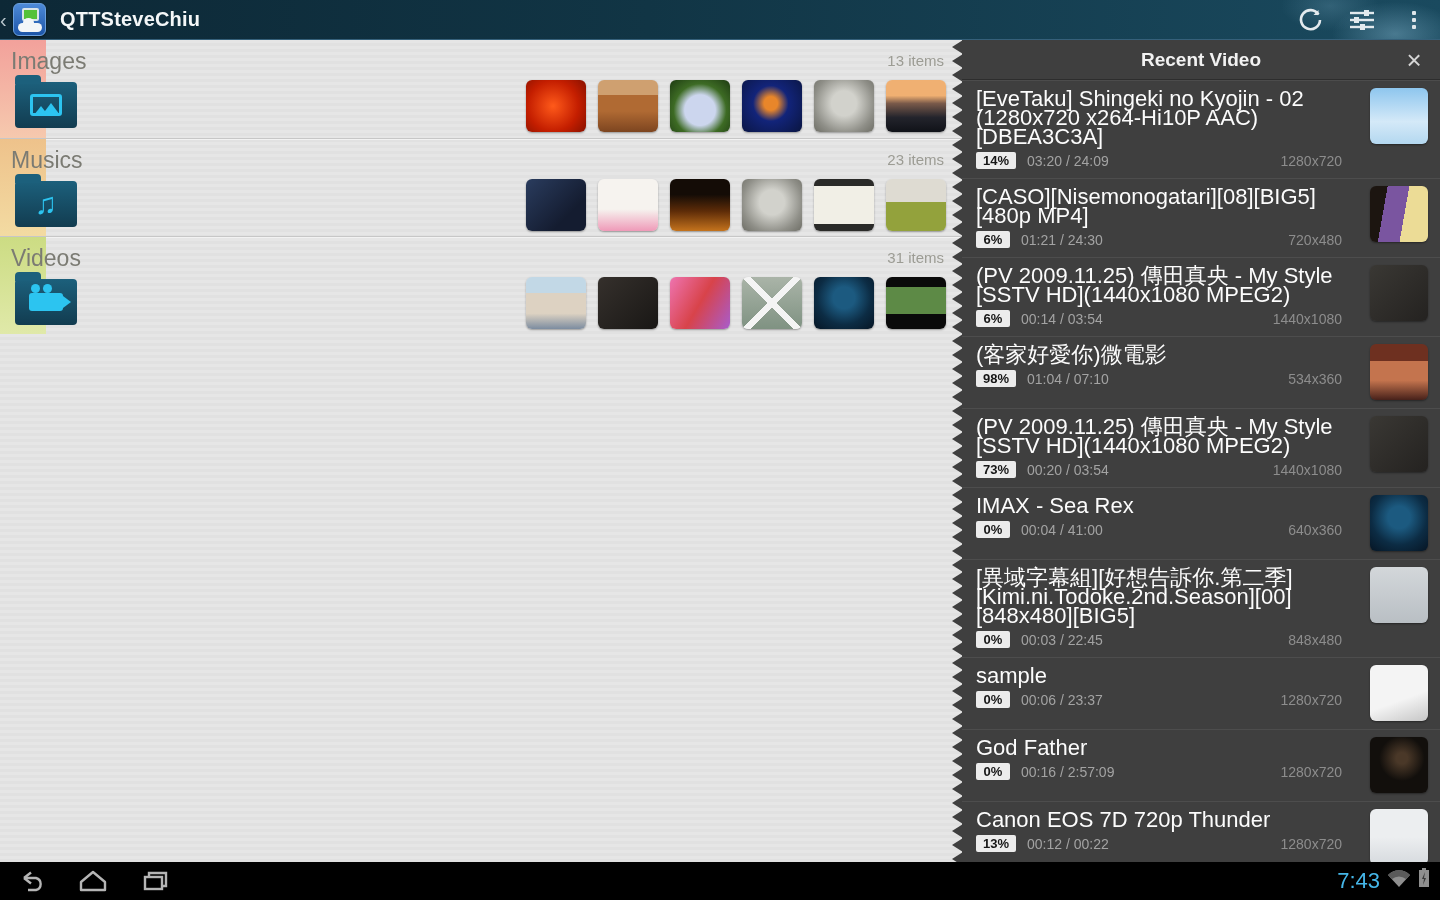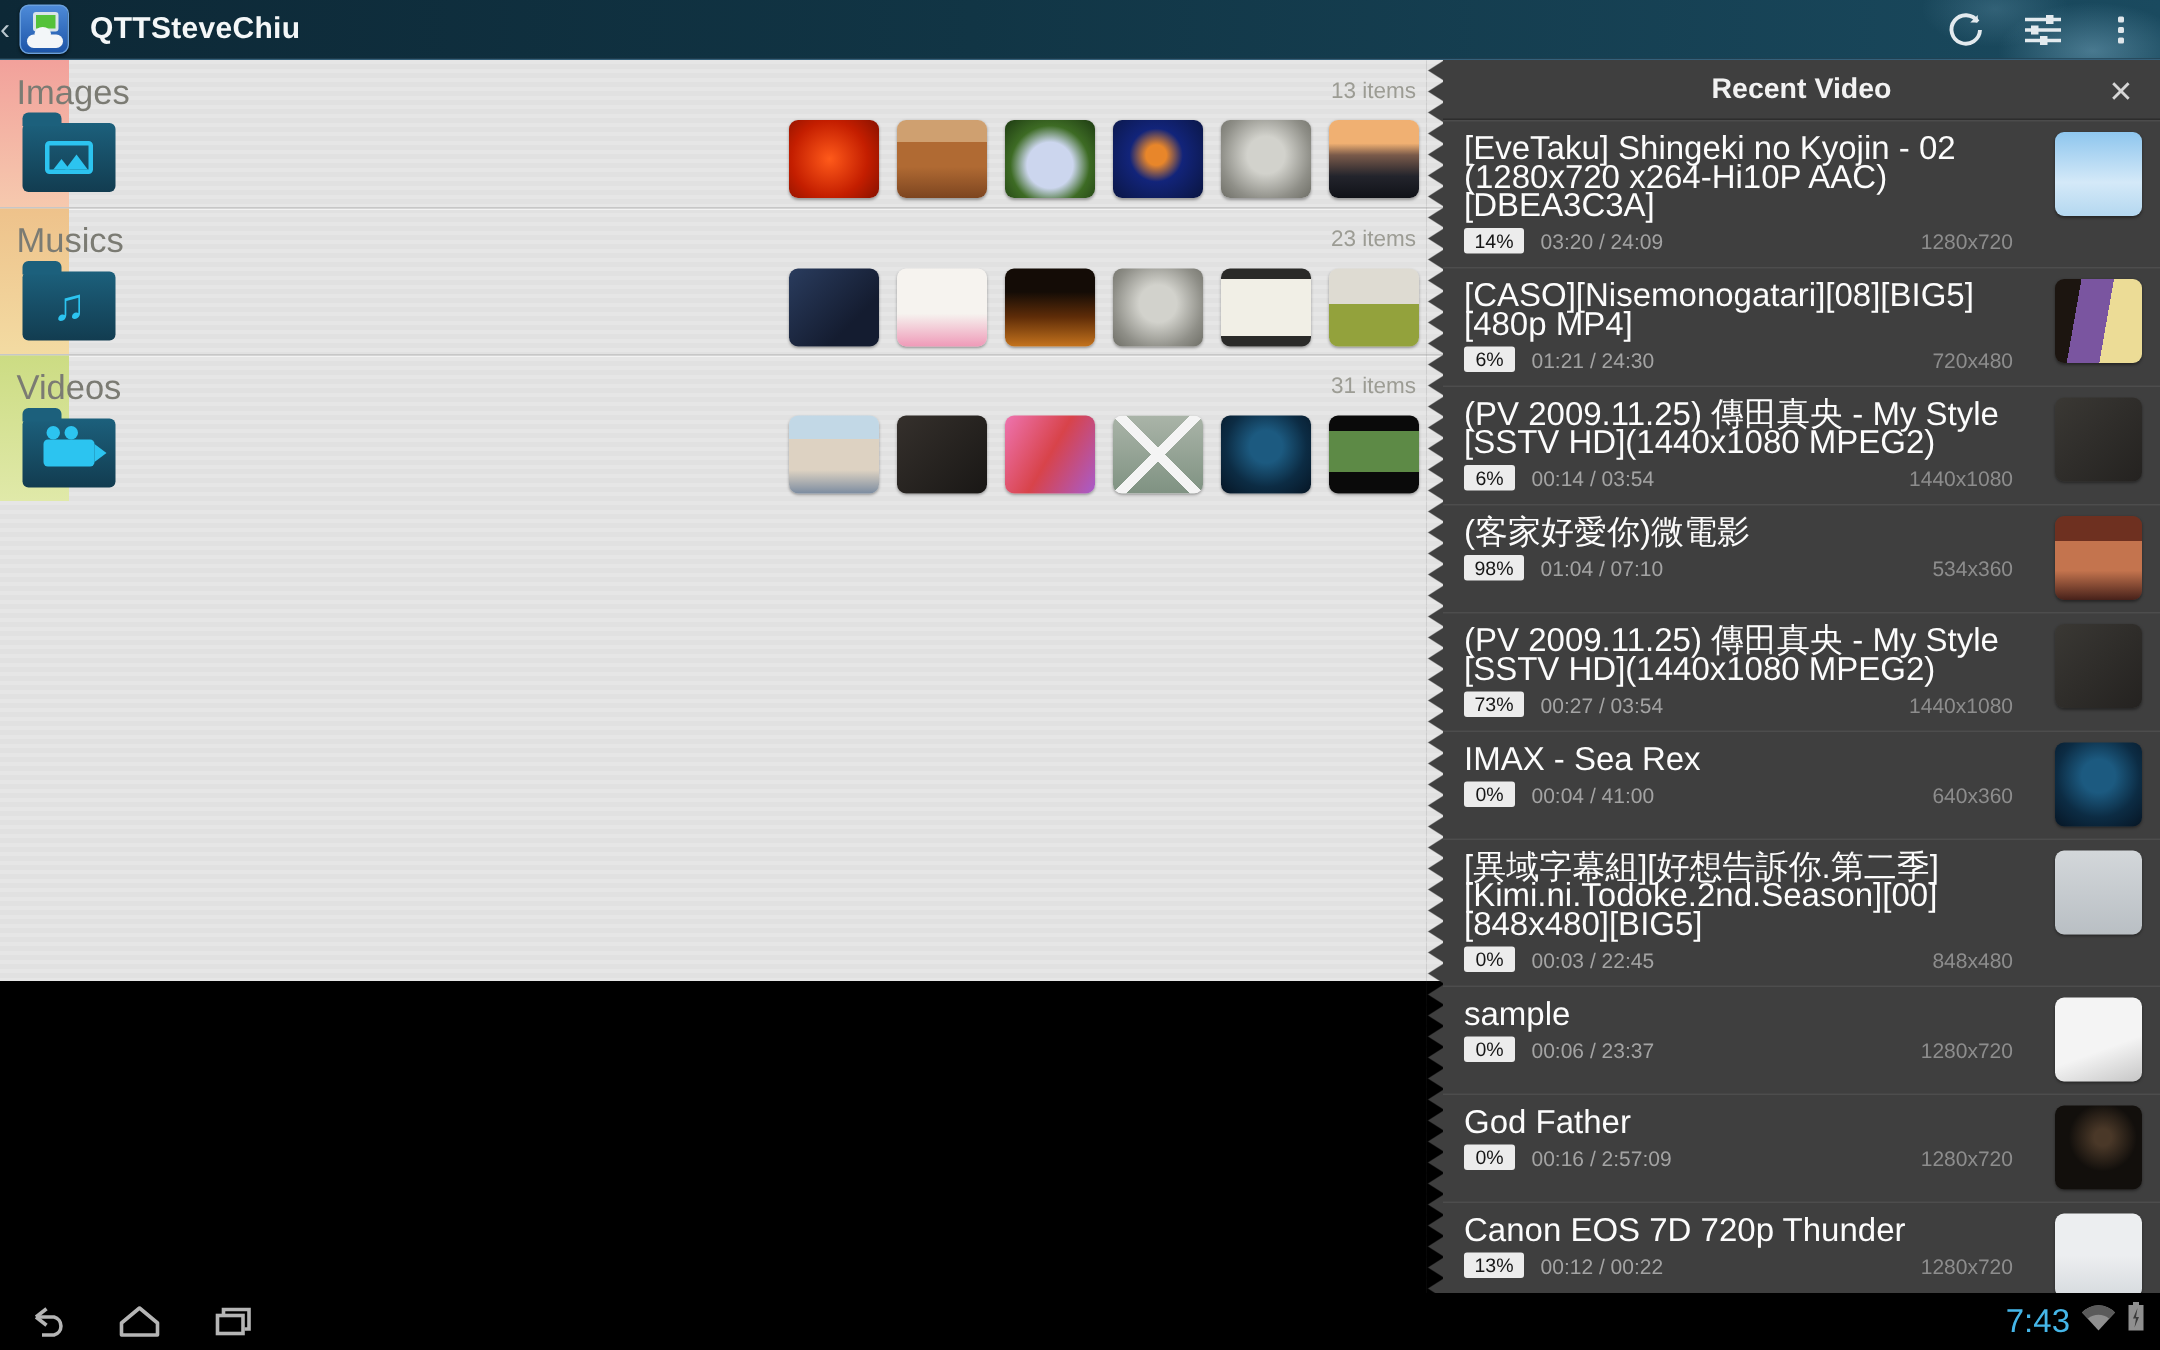--- a/index.html
+++ b/index.html
@@ -27,21 +27,21 @@
   .app-icon .cloud:before{ content:""; position:absolute; top:-5px; left:5px; width:11px; height:9px;
     background:#f3f6f8; border-radius:50%; }
   .bar-title{ color:#f4f7f8; font-size:20px; font-weight:bold; margin-left:14px; letter-spacing:.2px; }
   .bar-actions{ margin-left:auto; display:flex; align-items:center; height:100%; }
   .bar-btn{ width:52px; height:100%; display:flex; align-items:center; justify-content:center; }
   .overflow-dots{ display:flex; flex-direction:column; gap:3px; }
   .overflow-dots i{ width:4px; height:4px; background:#dfe6ea; border-radius:1px; }
 
   
   .library{
-    position:absolute; top:40px; left:0; width:962px; height:614px;
+    position:absolute; top:40px; left:0; width:962px; height:822px;
     background:repeating-linear-gradient(180deg,#e6e6e6 0 3px,#e1e1e1 3px 6px);
   }
   .lib-row{ position:relative; height:98px; }
   .lib-row + .lib-row{ border-top:1px solid #c7c7c7; box-shadow:inset 0 1px 0 #f2f2f2; }
   .stripe{ position:absolute; left:0; top:0; bottom:0; width:46px; }
   .stripe-images{ background:linear-gradient(180deg,#f2a19b 0%, #f6c9ae 100%); }
   .stripe-musics{ background:linear-gradient(180deg,#eec28b 0%, #f3dba2 100%); }
   .stripe-videos{ background:linear-gradient(180deg,#ccdc83 0%, #e0e9a9 100%); }
   .lib-label{ position:absolute; left:11px; top:8px; font-size:23px; color:#7b7b73; }
   .lib-count{ position:absolute; right:18px; top:12px; font-size:15px; color:#9c9c94; }
@@ -75,21 +75,21 @@
     box-shadow:0 1px 0 #4c4c4c; display:flex; align-items:center; justify-content:center; }
   .recent-title{ color:#f2f2f2; font-size:19px; font-weight:bold; }
   .close-btn{ position:absolute; right:6px; top:0; width:40px; height:40px;
     display:flex; align-items:center; justify-content:center; color:#d6d6d6; font-size:26px; }
   .recent-list{ position:absolute; top:41px; bottom:0; left:0; right:0; overflow:hidden; }
   .ritem{ display:flex; align-items:flex-start; padding:7px 12px 8px 14px;
     border-bottom:1px solid #4d4d4d; }
   .rtext{ flex:1; min-width:0; padding-top:1px; }
   .rtitle{ color:#fcfcfc; font-size:22px; line-height:19px; word-break:break-word; }
   .rmeta{ display:flex; align-items:center; margin-top:5px; height:19px; }
-  .badge{ background:#ececec; color:#161616; font-size:13px; font-weight:normal;
+  .badge{ background:#ececec; color:#161616; font-size:13px; font-weight:bold;
     padding:1px 7px; border-radius:2px; min-width:34px; text-align:center; }
   .rtime{ color:#a3a3a3; font-size:14px; margin-left:11px; }
   .rres{ color:#8d8d8d; font-size:14px; margin-left:auto; padding-right:16px; }
   .rthumb{ width:58px; height:56px; border-radius:6px; margin-left:12px; flex:none;
     box-shadow:0 1px 2px rgba(0,0,0,.4); }
 
   
   .th-red-flower{background:radial-gradient(circle at 45% 50%,#ff5a1a,#c41e00 60%,#871100);}
   .th-desert-mesa{background:linear-gradient(180deg,#cfa070 0 28%,#b06a33 28% 60%,#7d4520);}
   .th-hydrangea{background:radial-gradient(circle at 50% 58%,#ccd6ee 0 36%,#3d6b24 62%,#1d3a12);}
@@ -285,21 +285,21 @@
         </div>
       </div>
       <div class="rthumb th-warm-people"></div>
     </div>
 
     <div class="ritem">
       <div class="rtext">
         <div class="rtitle">(PV 2009.11.25) 傳田真央 - My Style [SSTV HD](1440x1080 MPEG2)</div>
         <div class="rmeta">
           <span class="badge">73%</span>
-          <span class="rtime">00:27 / 03:54</span>
+          <span class="rtime">00:20 / 03:54</span>
           <span class="rres">1440x1080</span>
         </div>
       </div>
       <div class="rthumb th-dark-pv"></div>
     </div>
 
     <div class="ritem">
       <div class="rtext">
         <div class="rtitle">IMAX - Sea Rex</div>
         <div class="rmeta">

